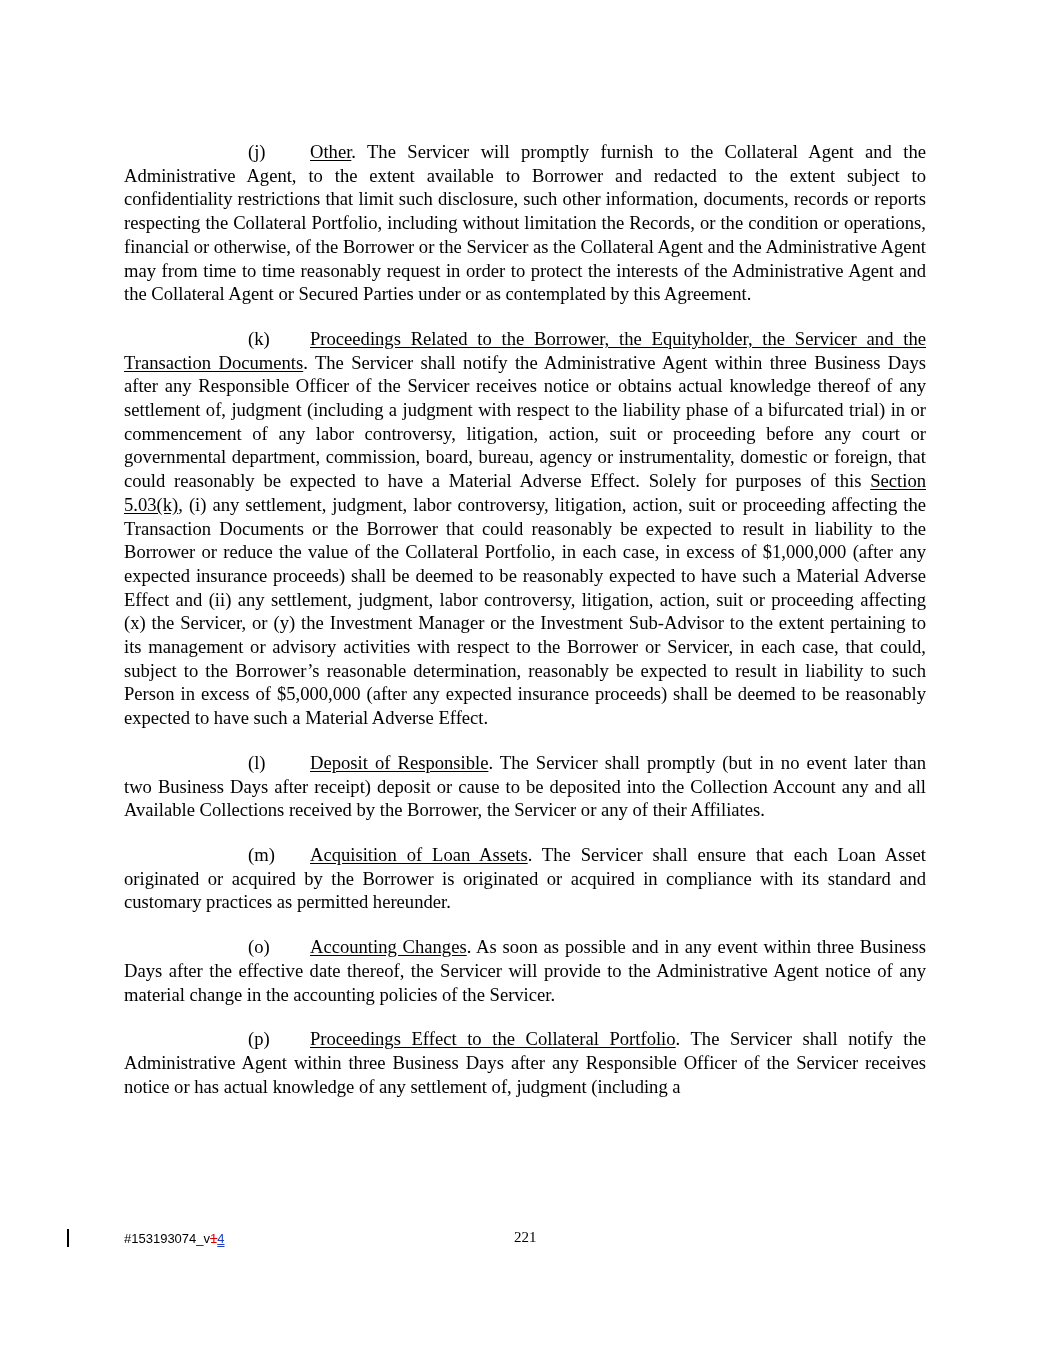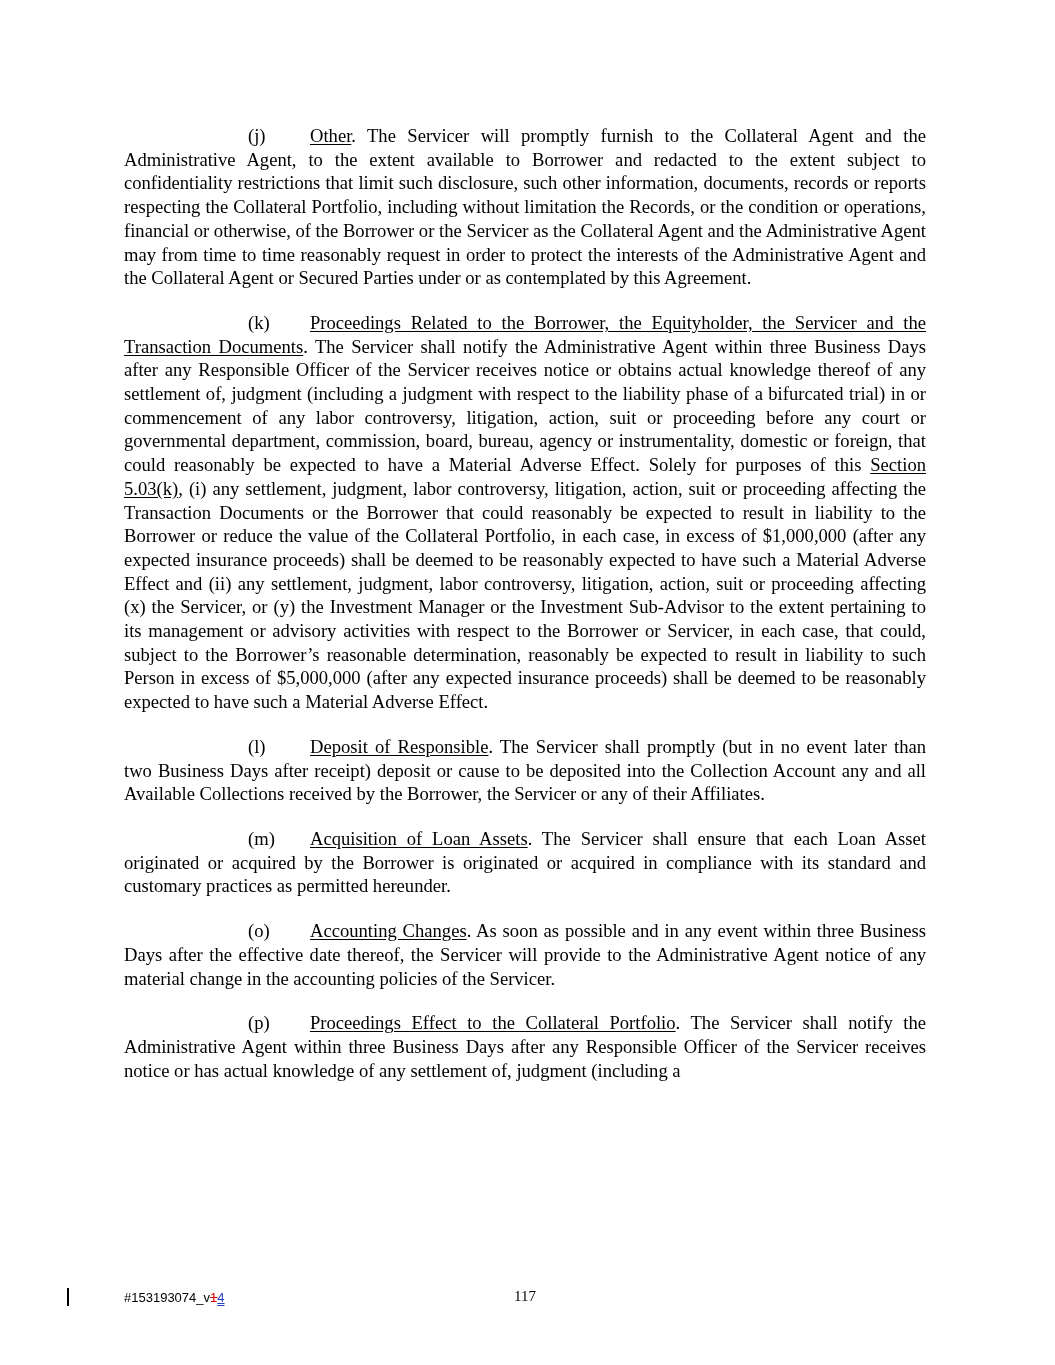--- a/index.html
+++ b/index.html
@@ -1,26 +1,26 @@
 <!DOCTYPE html>
 <html><head>
 <meta charset="utf-8">
 <style>
   html, body { margin: 0; padding: 0; background: #ffffff; }
   body { width: 1055px; height: 1365px; position: relative; overflow: hidden; }
   .page {
     position: absolute; left: 124px; top: 124px; width: 802px;
     font-family: "Liberation Serif", serif; font-size: 18.6px; line-height: 23.7px; color: #000;
   }
-  .para { text-align: justify; margin: 0 0 21px 0; }
+  .para { text-align: justify; margin: 16px 0 21px 0; }
   .lbl { display: inline-block; width: 62px; }
   .ind { display: inline-block; width: 124px; }
   .u { text-decoration: underline; text-underline-offset: 2px; }
   .footer {
-    position: absolute; top: 1288px; left: 0; width: 924px; height: 20px;
+    position: absolute; top: 1229px; left: 0; width: 924px; height: 20px;
   }
   .changebar { position: absolute; left: 67px; top: 0; width: 2px; height: 18px; background: #000; }
   .docid {
     position: absolute; left: 124px; top: 2px;
     font-family: "Liberation Sans", sans-serif; font-size: 13px; color: #000;
   }
   .del { color: #e00000; text-decoration: line-through; }
   .ins { color: #1f3fbf; text-decoration: underline double; }
   .pgnum {
     position: absolute; left: 514px; top: 0;
@@ -43,14 +43,14 @@
 
   <p class="para"><span class="ind"></span><span class="lbl">(o)</span><span class="u">Accounting Changes</span><span>.  As soon as possible and in any event within three Business Days after the effective date thereof, the Servicer will provide to the Administrative Agent notice of any material change in the accounting policies of the Servicer.</span></p>
 
   <p class="para"><span class="ind"></span><span class="lbl">(p)</span><span class="u">Proceedings Effect to the Collateral Portfolio</span><span>.  The Servicer shall notify the Administrative Agent within three Business Days after any Responsible Officer of the Servicer receives notice or has actual knowledge of any settlement of, judgment (including a</span></p>
 
 </div>
 
 <div class="footer">
   <div class="changebar"></div>
   <div class="docid"><span>#153193074_v</span><span class="del">1</span><span class="ins">4</span></div>
-  <div class="pgnum">117</div>
+  <div class="pgnum">221</div>
 </div>
 
 </body></html>

